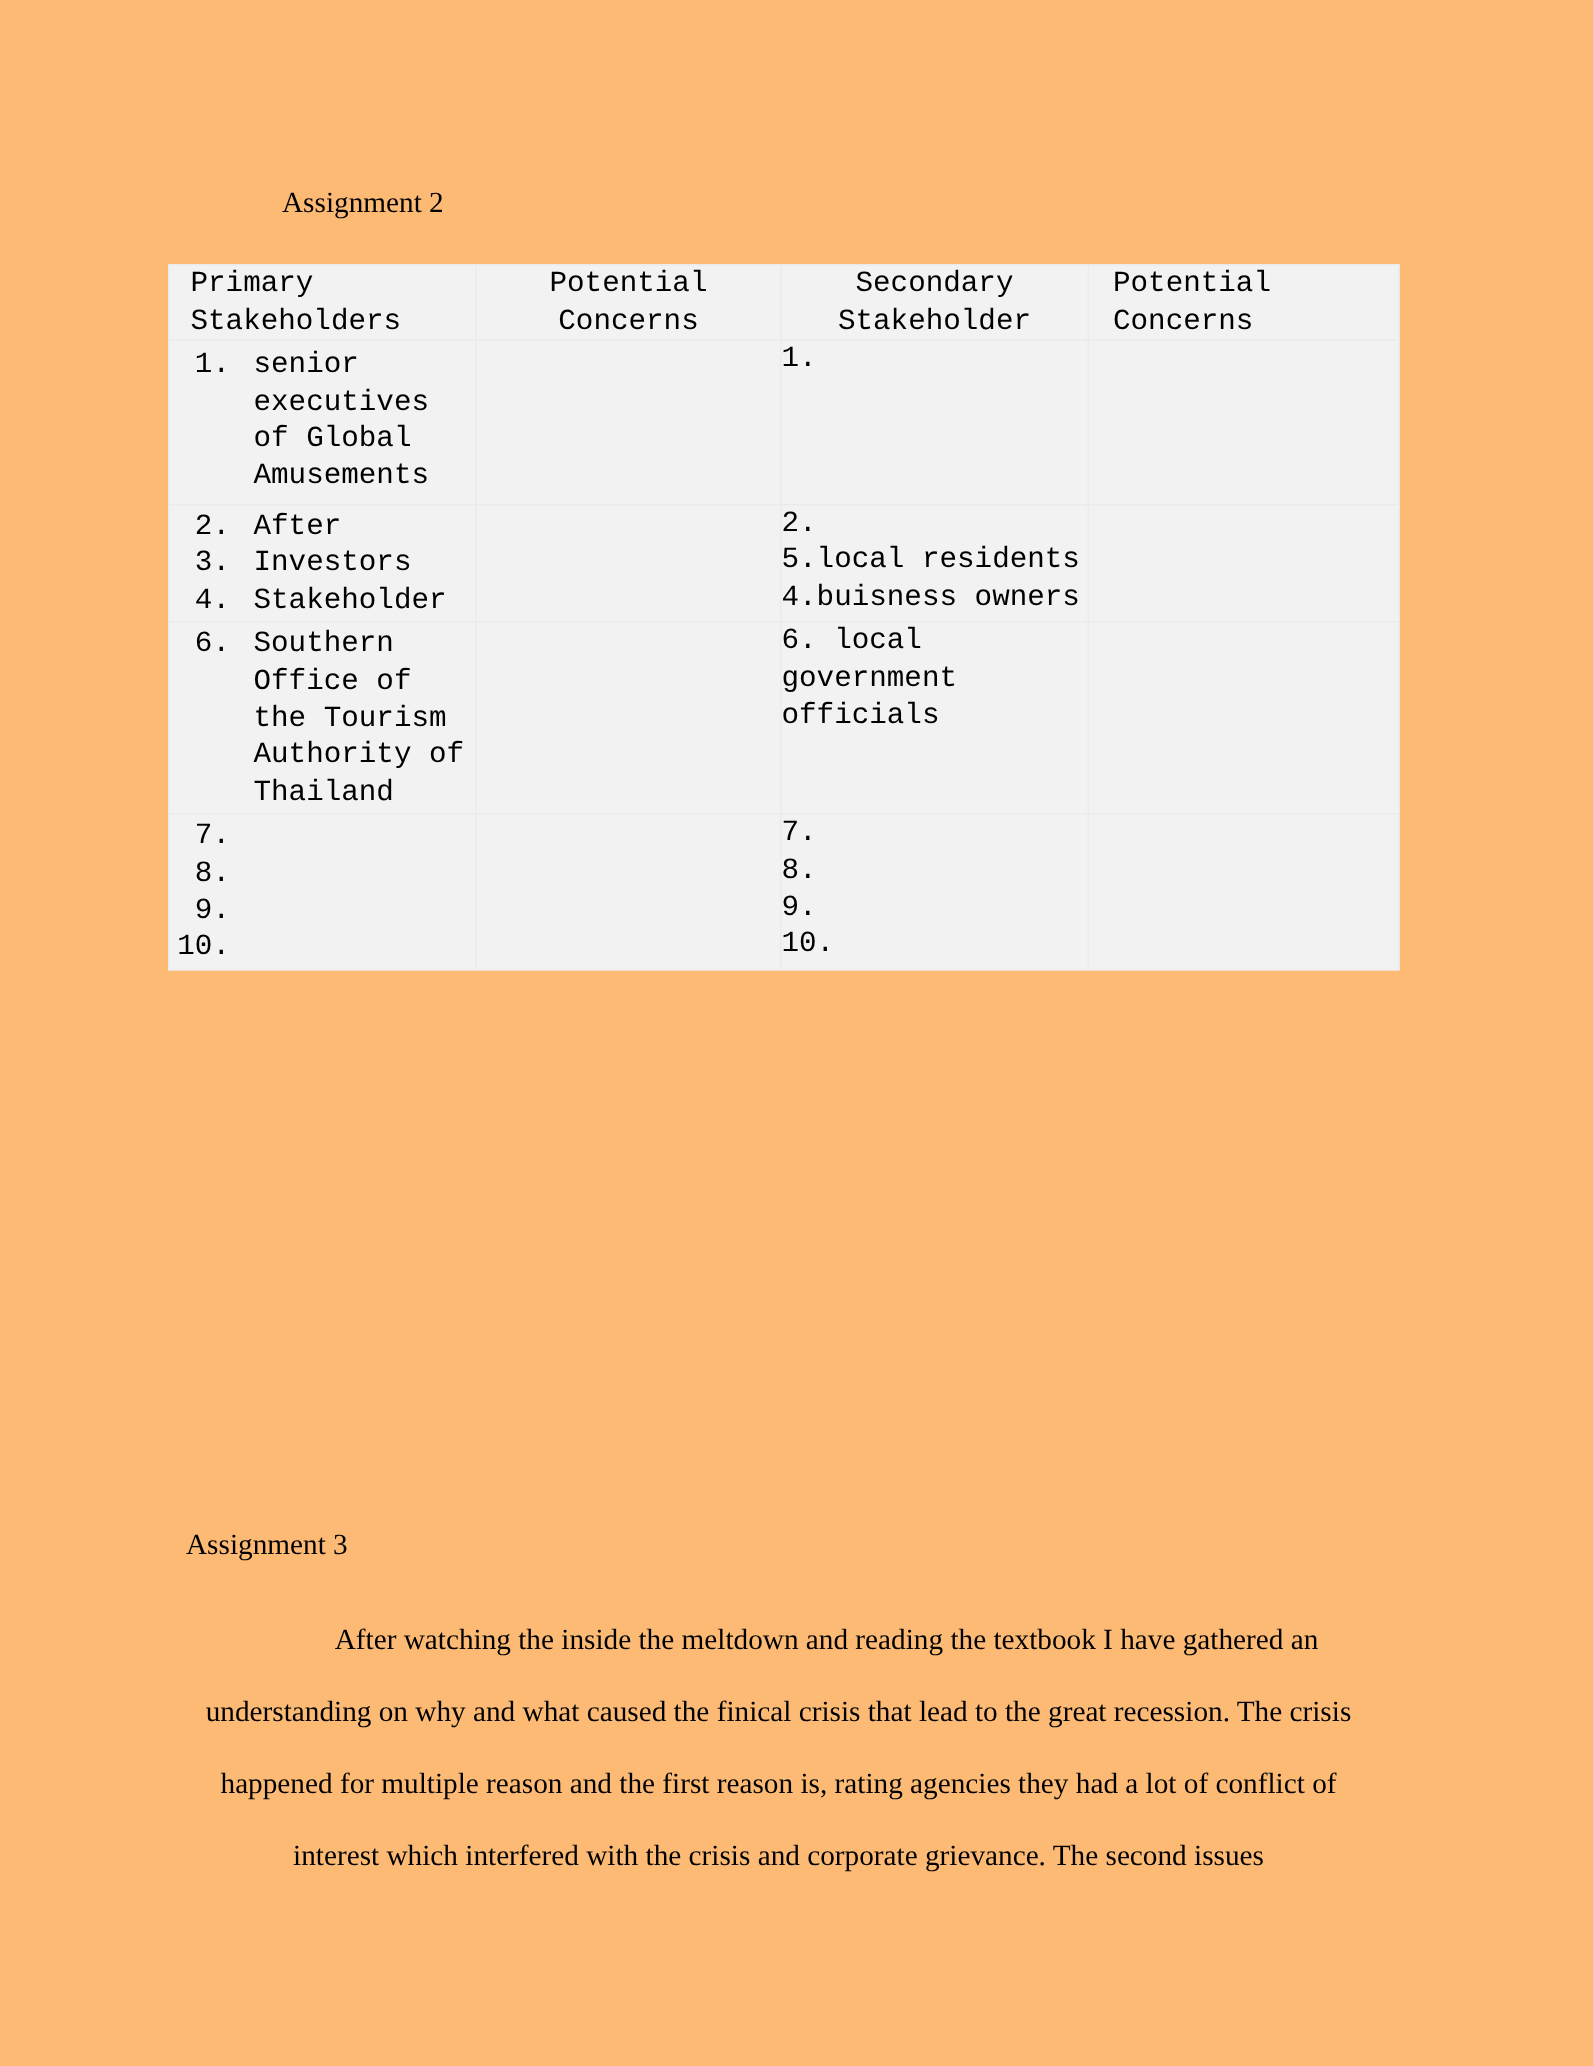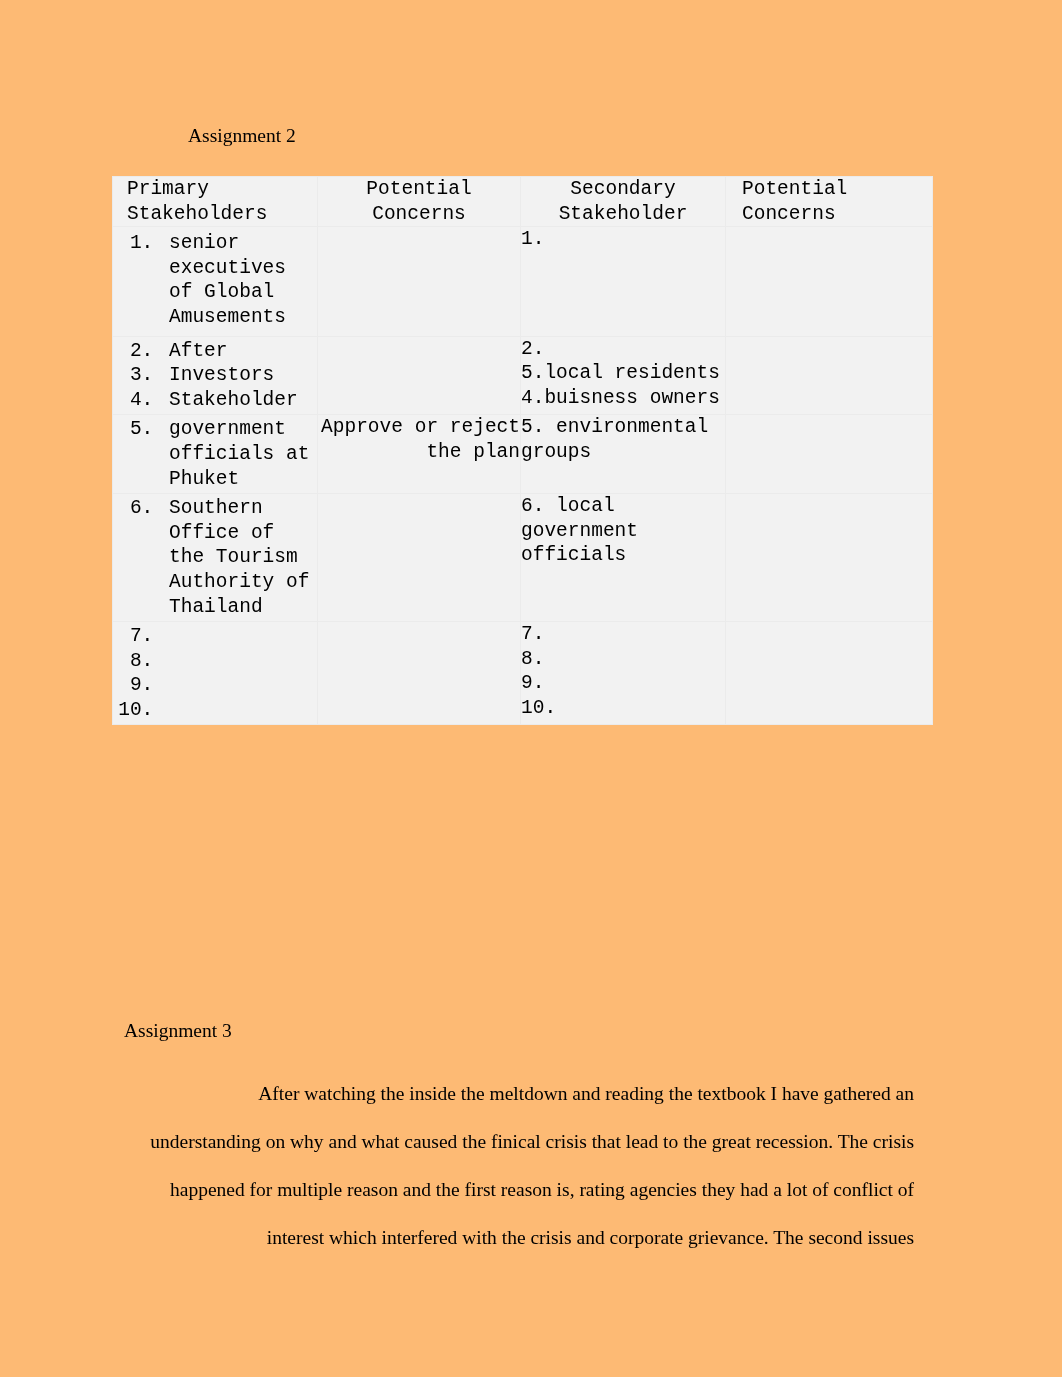--- a/index.html
+++ b/index.html
@@ -104,21 +104,21 @@
   }
 
   .body-para {
     position: absolute;
     left: 124px;
     top: 1070px;
     width: 790px;
     font-size: 19.5px;
     line-height: 48px;
     text-indent: 64px;
-    text-align: right;
+    text-align: center;
   }
 </style>
 </head>
 <body>
 
 <div class="page">
 
   <div class="heading-a2">Assignment 2</div>
 
   <table class="stakeholder-table">
@@ -164,32 +164,20 @@
         </td>
         <td class="cell-blank"></td>
         <td class="txt">
           <div>2.</div>
           <div>5.local residents</div>
           <div>4.buisness owners</div>
         </td>
         <td class="cell-blank"></td>
       </tr>
 
-      <tr>
-        <td>
-          <ol class="olist olist-tight" start="5">
-            <li> government officials at Phuket</li>
-          </ol>
-        </td>
-        <td class="txt-right">Approve or reject the plan</td>
-        <td class="txt">
-          <div>5. environmental groups</div>
-        </td>
-        <td class="cell-blank"></td>
-      </tr>
 
       <tr>
         <td>
           <ol class="olist olist-tight" start="6">
             <li>Southern Office of the Tourism Authority of Thailand</li>
           </ol>
         </td>
         <td class="cell-blank"></td>
         <td class="txt">
           <div>6. local government officials</div>

